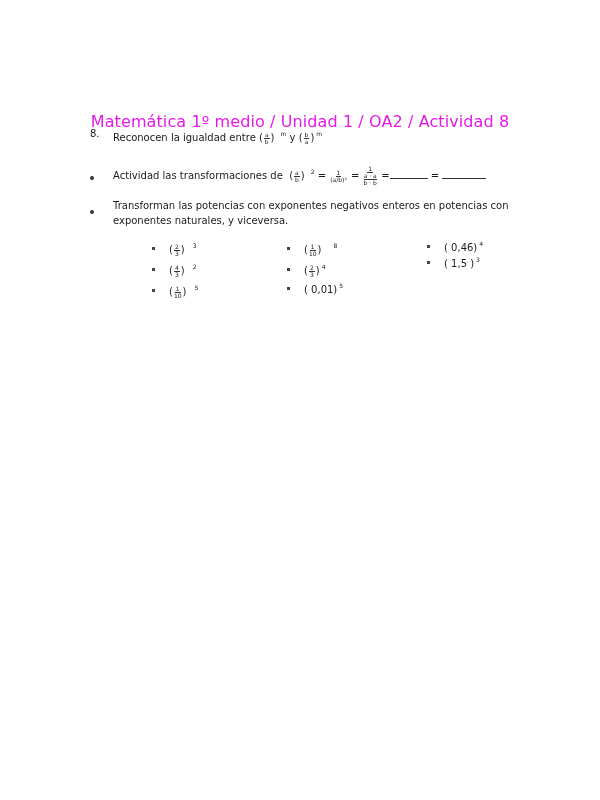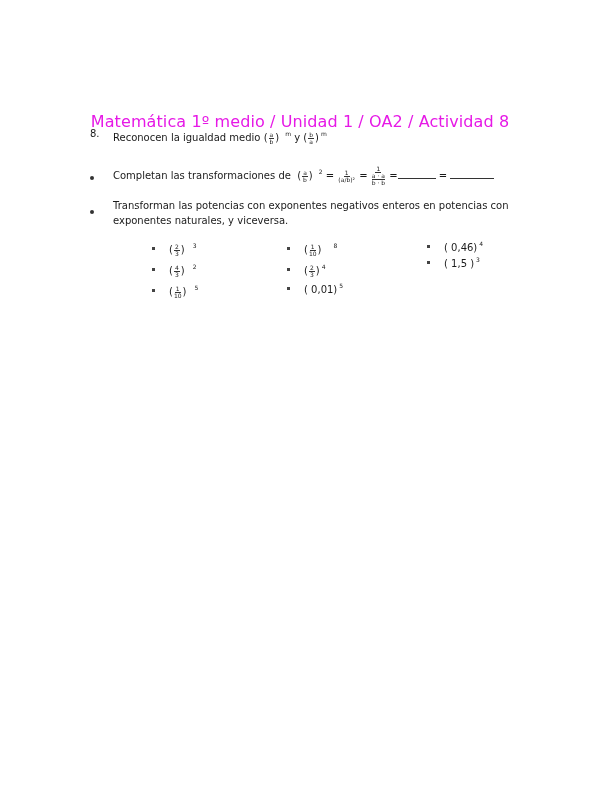--- a/index.html
+++ b/index.html
@@ -33,37 +33,37 @@
     .sub-expr { position: absolute; left: 17px; top: 0; }
   </style>
 </head>
 <body>
 
 <div class="title">Matemática 1º medio / Unidad 1 / OA2 / Actividad 8</div>
 
 <div class="row" style="top:127px;">
   <span class="marker">8.</span>
   <span class="text">
-    <span>Reconocen la igualdad medio</span>
+    <span>Reconocen la igualdad entre</span>
     <span class="paren">(</span><span class="frac">
         <span class="num">a</span>
         <span>b</span>
       </span><span class="paren">)</span><sup style="margin-left:6px">m</sup>
     <span>y</span>
     <span class="paren">(</span><span class="frac">
         <span class="num">b</span>
         <span>a</span>
       </span><span class="paren">)</span><sup>m</sup>
   </span>
 </div>
 
 <div class="row" style="top:165px;">
   <span class="marker" style="top:5px;"><span class="bullet-dot"></span></span>
   <span class="text">
-    <span>Completan las transformaciones de</span>
+    <span>Actividad las transformaciones de</span>
     &nbsp;<span class="paren">(</span><span class="frac">
         <span class="num">a</span>
         <span>b</span>
       </span><span class="paren">)</span><sup style="margin-left:6px">2</sup>
     <span>=</span>
     <span class="frac">
         <span class="num">1</span>
         <span>(a/b)²</span>
       </span>
     <span>=</span>

